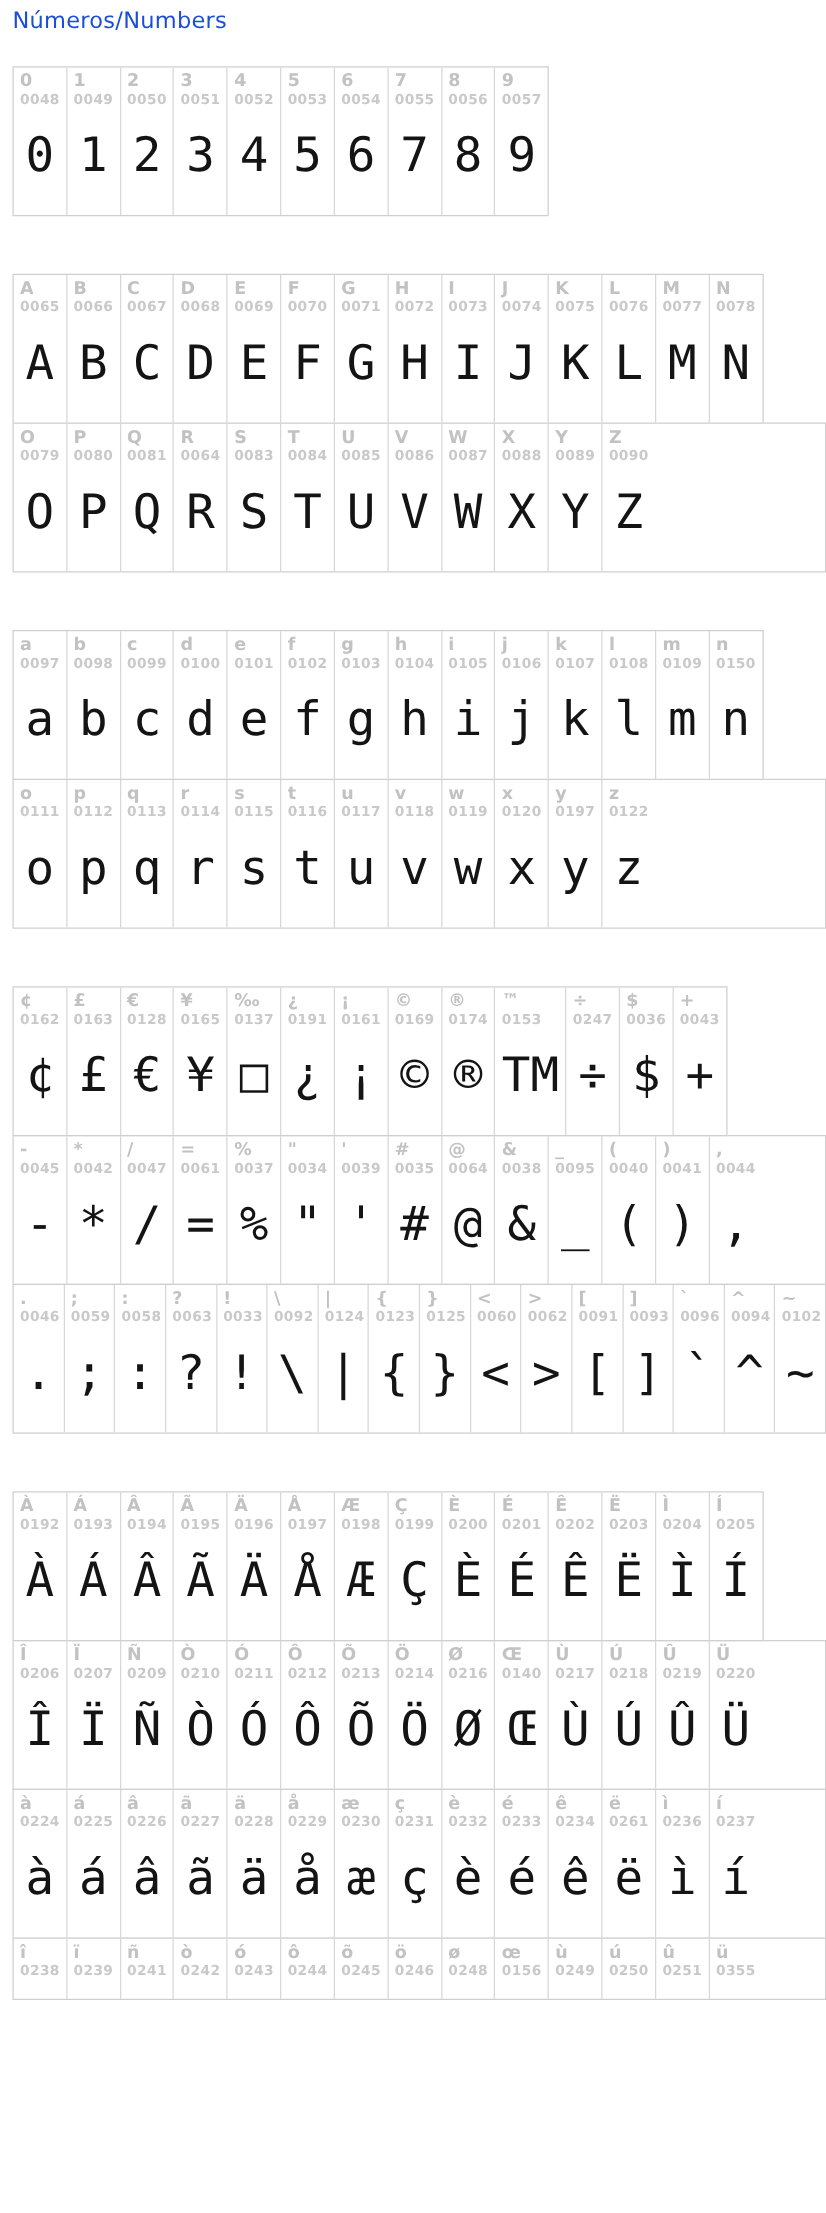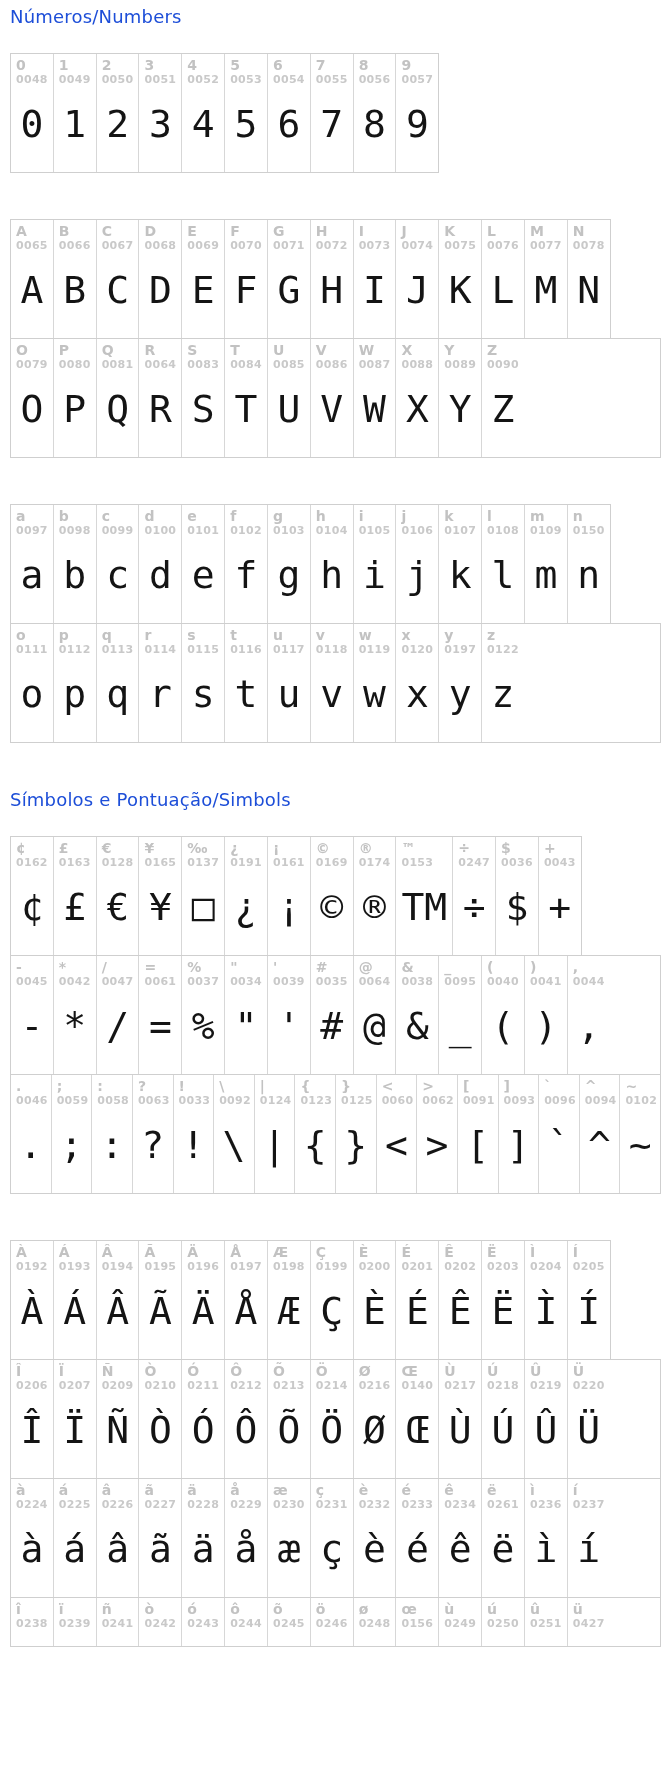--- a/index.html
+++ b/index.html
@@ -379,21 +379,21 @@
             <div class="cell-label">y</div>
             <div class="cell-code">0197</div>
             <div class="cell-glyph">y</div>
           </div>
           <div class="char-cell">
             <div class="cell-label">z</div>
             <div class="cell-code">0122</div>
             <div class="cell-glyph">z</div>
           </div>
         </div></div>
-      <div class="section"><h2 class="section-title">Símbolos e Pontuação/Simbols</h2><div class="char-row">
+      <div class="section"><div class="char-row">
           <div class="char-cell">
             <div class="cell-label">¢</div>
             <div class="cell-code">0162</div>
             <div class="cell-glyph">¢</div>
           </div>
           <div class="char-cell">
             <div class="cell-label">£</div>
             <div class="cell-code">0163</div>
             <div class="cell-glyph">£</div>
           </div>
@@ -866,17 +866,17 @@
           <div class="char-cell">
             <div class="cell-label">ú</div>
             <div class="cell-code">0250</div>
           </div>
           <div class="char-cell">
             <div class="cell-label">û</div>
             <div class="cell-code">0251</div>
           </div>
           <div class="char-cell">
             <div class="cell-label">ü</div>
-            <div class="cell-code">0427</div>
+            <div class="cell-code">0355</div>
           </div>
         </div></div>
     </div>
 </div>
 
 </body></html>

